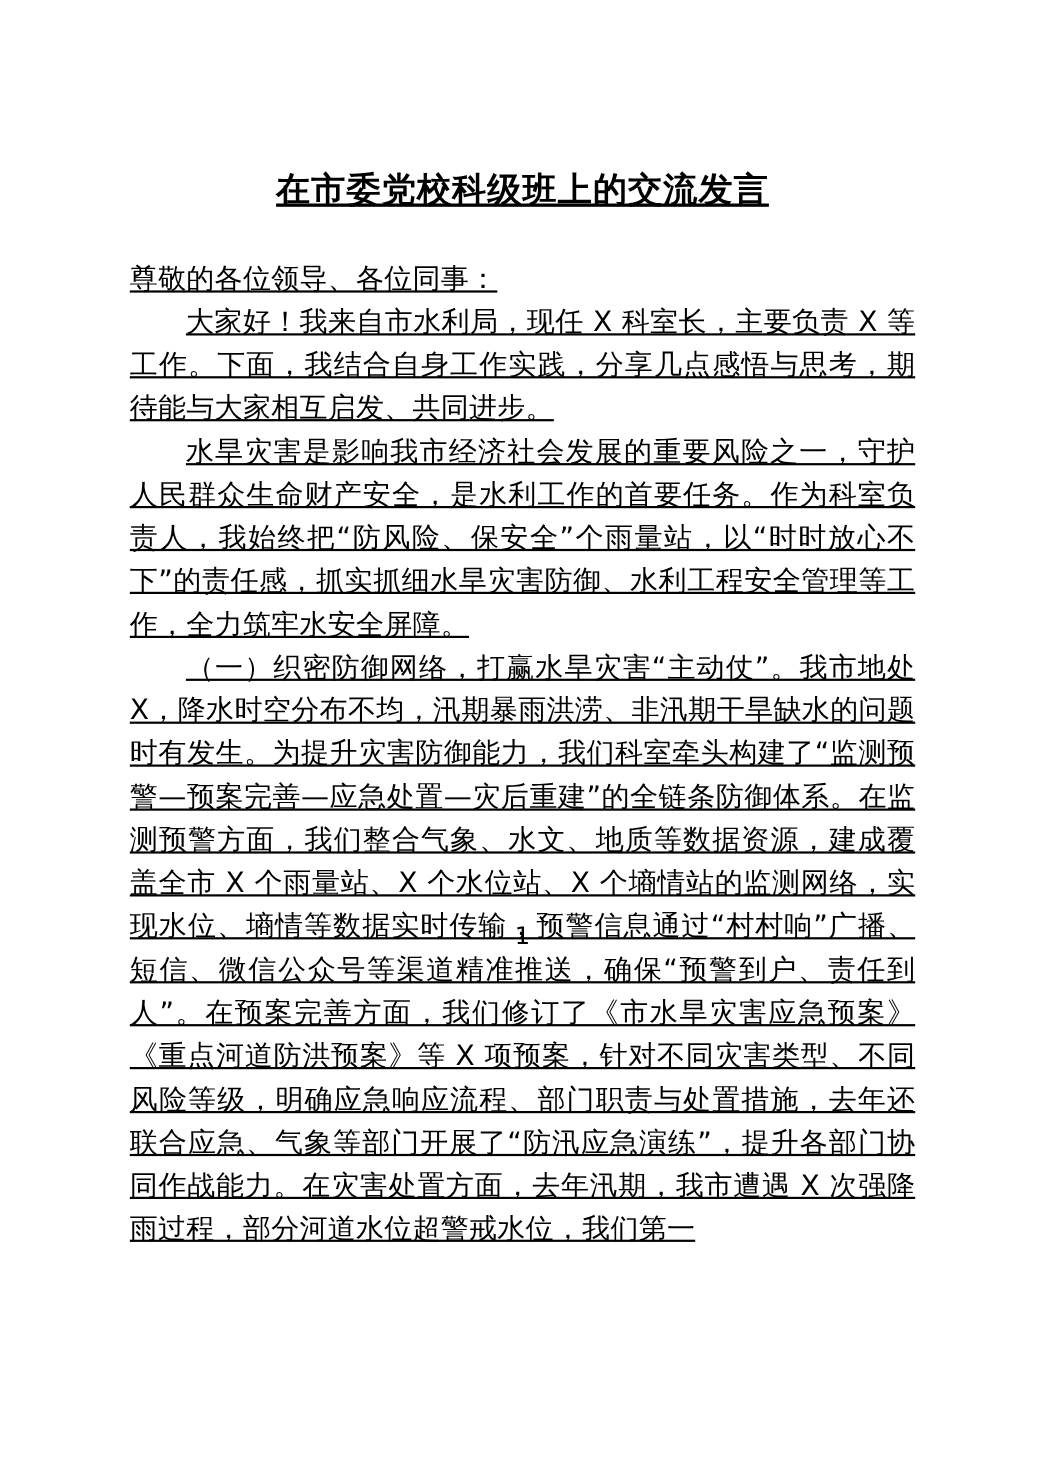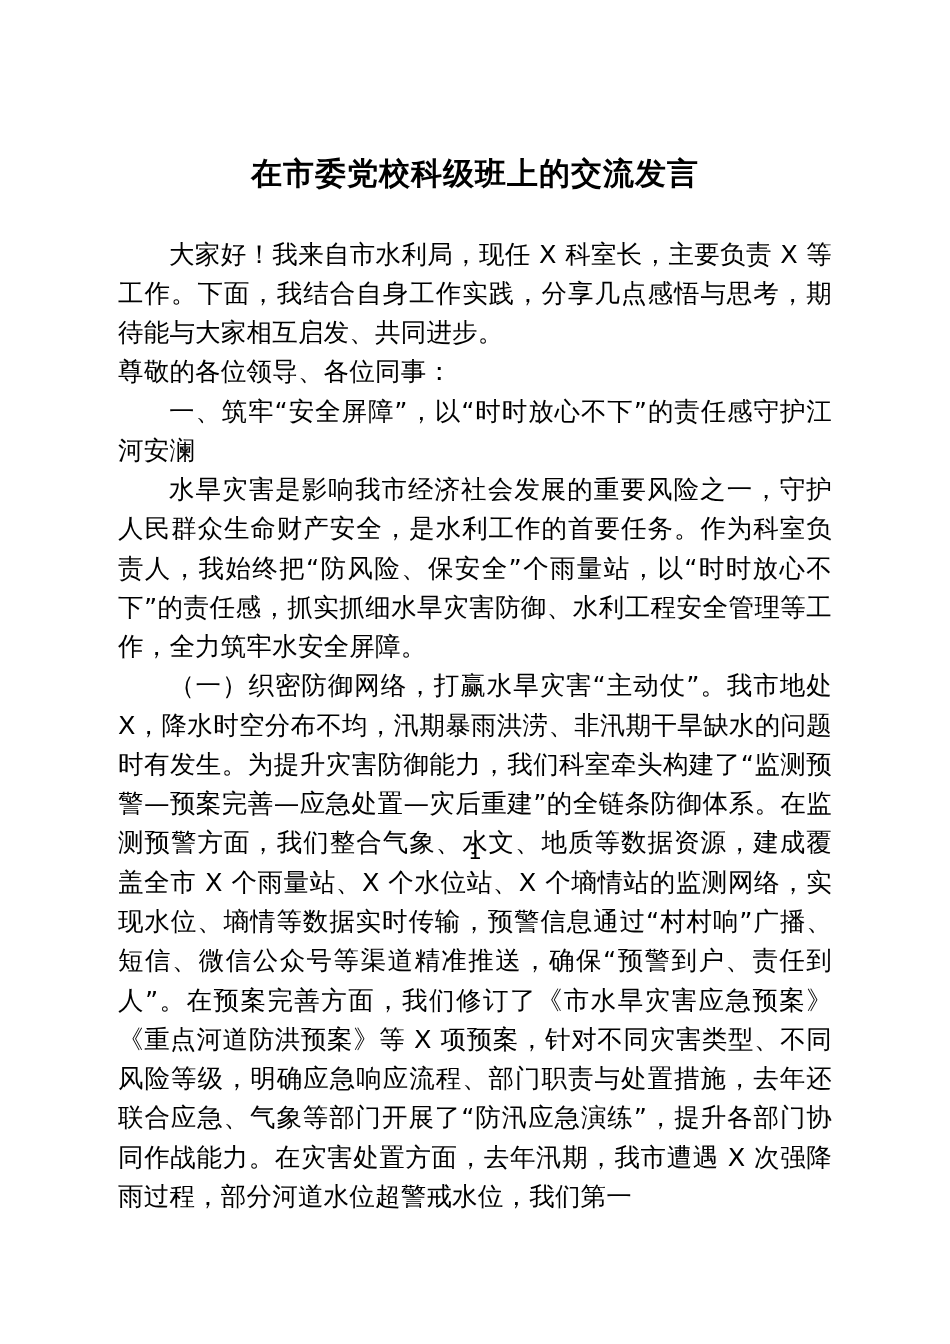--- a/index.html
+++ b/index.html
@@ -14,20 +14,21 @@
     color: #000000;
     position: relative;
     overflow: hidden;
   }
   .page {
     box-sizing: border-box;
     width: 950px;
     height: 952px;
     padding: 150px 118px 16px 118px;
     position: relative;
+    text-decoration: underline;
   }
   .doc-title {
     text-align: center;
     font-size: 31px;
     font-weight: bold;
     letter-spacing: 1px;
     line-height: 1.5;
     margin: 0 0 38px 0;
   }
   .para {
@@ -50,20 +51,19 @@
     font-size: 22px;
   }
 </style>
 </head>
 <body>
 
 <div class="page">
 
   <h1 class="doc-title">在市委党校科级班上的交流发言</h1>
 
+  <p class="para">尊敬的各位领导、各位同事：</p>
   <p class="para indent">大家好！我来自市水利局，现任 X 科室长，主要负责 X 等工作。下面，我结合自身工作实践，分享几点感悟与思考，期待能与大家相互启发、共同进步。</p>
-  <p class="para">尊敬的各位领导、各位同事：</p>
-  <p class="para indent">一、筑牢“安全屏障”，以“时时放心不下”的责任感守护江河安澜</p>
   <p class="para indent">水旱灾害是影响我市经济社会发展的重要风险之一，守护人民群众生命财产安全，是水利工作的首要任务。作为科室负责人，我始终把“防风险、保安全”个雨量站，以“时时放心不下”的责任感，抓实抓细水旱灾害防御、水利工程安全管理等工作，全力筑牢水安全屏障。</p>
   <p class="para indent">（一）织密防御网络，打赢水旱灾害“主动仗”。我市地处 X，降水时空分布不均，汛期暴雨洪涝、非汛期干旱缺水的问题时有发生。为提升灾害防御能力，我们科室牵头构建了“监测预警—预案完善—应急处置—灾后重建”的全链条防御体系。在监测预警方面，我们整合气象、水文、地质等数据资源，建成覆盖全市 X 个雨量站、X 个水位站、X 个墒情站的监测网络，实现水位、墒情等数据实时传输，预警信息通过“村村响”广播、短信、微信公众号等渠道精准推送，确保“预警到户、责任到人”。在预案完善方面，我们修订了《市水旱灾害应急预案》《重点河道防洪预案》等 X 项预案，针对不同灾害类型、不同风险等级，明确应急响应流程、部门职责与处置措施，去年还联合应急、气象等部门开展了“防汛应急演练”，提升各部门协同作战能力。在灾害处置方面，去年汛期，我市遭遇 X 次强降雨过程，部分河道水位超警戒水位，我们第一</p>
 
   <div class="page-number">1</div>
 </div>
 
 </body></html>

